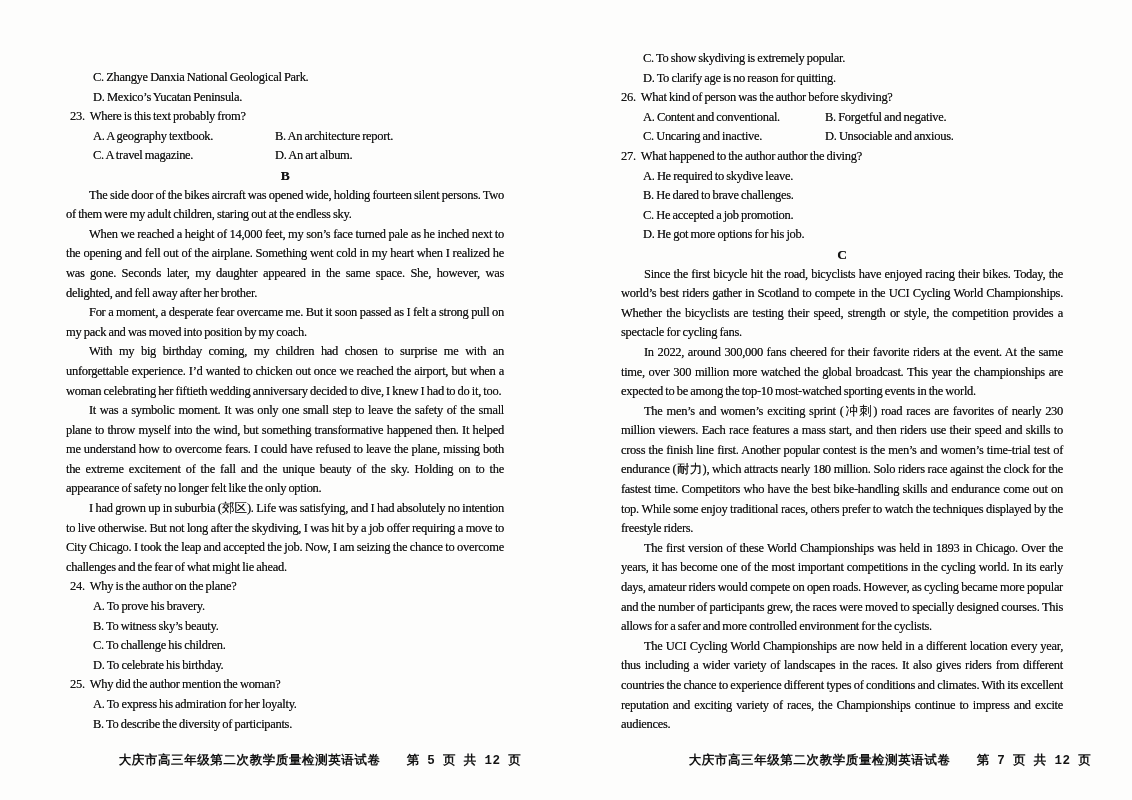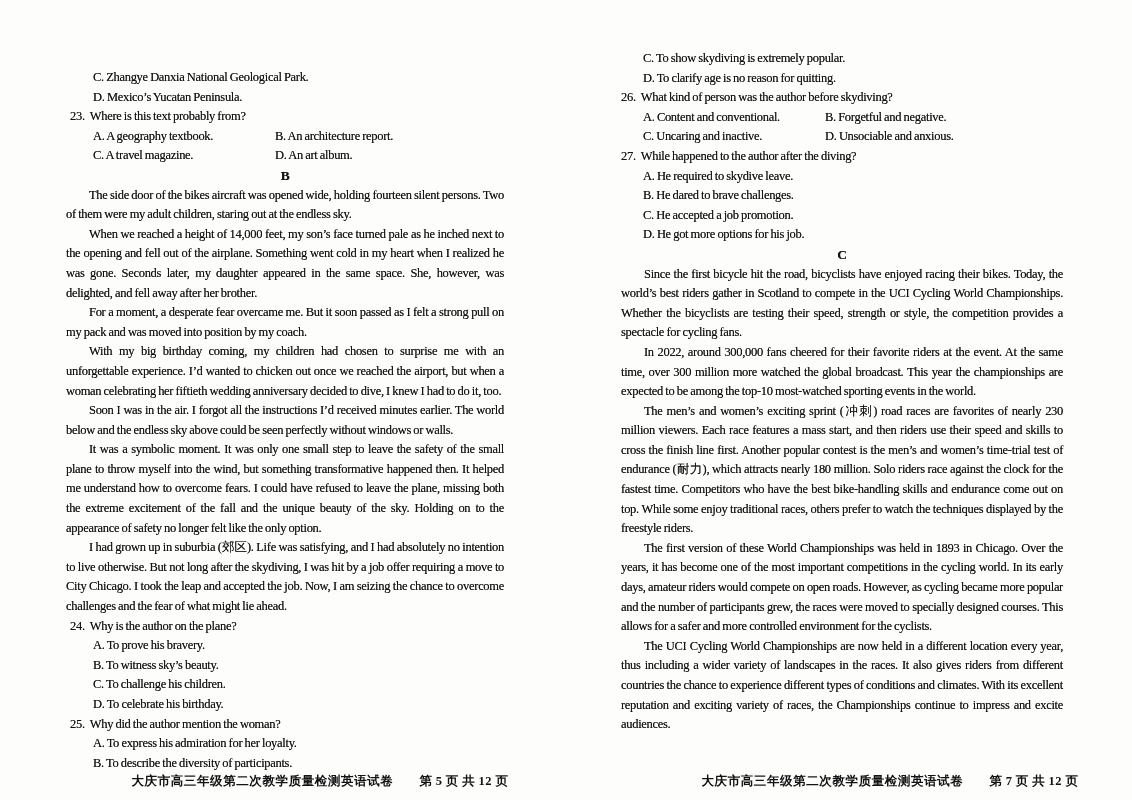--- a/index.html
+++ b/index.html
@@ -46,27 +46,27 @@
 
   .para {
     margin: 0;
     text-indent: 23px;
     text-align: justify;
   }
   .u { text-underline-offset: 2px; }
 
   .footer {
     position: absolute;
-    bottom: 8px;
+    bottom: 28px;
     display: flex;
     justify-content: center;
     align-items: baseline;
     gap: 26px;
     white-space: nowrap;
-    font-family: Liberation Serif, serif;
+    font-family: Liberation Mono, monospace;
     font-weight: bold;
     font-size: 12.5px;
     letter-spacing: 0.6px;
     text-shadow: none;
   }
   #page-left  .footer { left: 35px;  right: -35px; }
   #page-right .footer { left: 48px;  right: -48px; }
 </style>
 </head>
 <body>
@@ -85,21 +85,20 @@
     <div>C. A travel magazine.</div>
     <div>D. An art album.</div>
   </div>
 
   <div class="section-label">B</div>
 
   <p class="para">The side door of the bikes aircraft was opened wide, holding fourteen silent persons. Two of them were my adult children, staring out at the endless sky.</p>
   <p class="para">When we reached a height of 14,000 feet, my son’s face turned pale as he inched next to the opening and fell out of the airplane. Something went cold in my heart when I realized he was gone. Seconds later, my daughter appeared in the same space. She, however, was delighted, and fell away after her brother.</p>
   <p class="para">For a moment, a desperate fear overcame me. But it soon passed as I felt a strong pull on my pack and was moved into position by my coach.</p>
   <p class="para">With my big birthday coming, my children had chosen to surprise me with an unforgettable experience. I’d wanted to chicken out once we reached the airport, but when a woman celebrating her fiftieth wedding anniversary decided to dive, I knew I had to do it, too.</p>
-  <p class="para">Soon I was in the air. I forgot all the instructions I’d received minutes earlier. The world below and the endless sky above could be seen perfectly without windows or walls.</p>
   <p class="para">It was a symbolic moment. It was only one small step to leave the safety of the small plane to throw myself into the wind, but something transformative happened then. It helped me understand how to overcome fears. I could have refused to leave the plane, missing both the extreme excitement of the fall and the unique beauty of the sky. Holding on to the appearance of safety no longer felt like the only option.</p>
   <p class="para">I had grown up in suburbia (郊区). Life was satisfying, and I had absolutely no intention to live otherwise. But not long after the skydiving, I was hit by a job offer requiring a move to City Chicago. I took the leap and accepted the job. Now, I am seizing the chance to overcome challenges and the fear of what might lie ahead.</p>
 
   <div class="q-line">
     <span class="q-num">24.</span><span class="q-text">Why is the author on the plane?</span>
   </div>
   <div class="opt-single">A. To prove his bravery.</div>
   <div class="opt-single">B. To witness sky’s beauty.</div>
   <div class="opt-single">C. To challenge his children.</div>
   <div class="opt-single">D. To celebrate his birthday.</div>
@@ -125,21 +124,21 @@
     <span class="q-num">26.</span><span class="q-text">What kind of person was the author before skydiving?</span>
   </div>
   <div class="opt-grid">
     <div>A. Content and conventional.</div>
     <div>B. Forgetful and negative.</div>
     <div>C. Uncaring and inactive.</div>
     <div>D. Unsociable and anxious.</div>
   </div>
 
   <div class="q-line">
-    <span class="q-num">27.</span><span class="q-text">While happened to the author after the diving?</span>
+    <span class="q-num">27.</span><span class="q-text">What happened to the author author the diving?</span>
   </div>
   <div class="opt-single">A. He required to skydive leave.</div>
   <div class="opt-single">B. He dared to brave challenges.</div>
   <div class="opt-single">C. He accepted a job promotion.</div>
   <div class="opt-single">D. He got more options for his job.</div>
 
   <div class="section-label">C</div>
 
   <p class="para"><span>Since the first bicycle hit the road, bicyclists have enjoyed racing their bikes. Today, the world’s best riders gather in Scotland to compete in the UCI Cycling World Championships. Whether the bicyclists are testing their speed, strength or style, the competition provides a </span><span class="u">spectacle</span><span> for cycling fans.</span></p>
   <p class="para">In 2022, around 300,000 fans cheered for their favorite riders at the event. At the same time, over 300 million more watched the global broadcast. This year the championships are expected to be among the top-10 most-watched sporting events in the world.</p>

